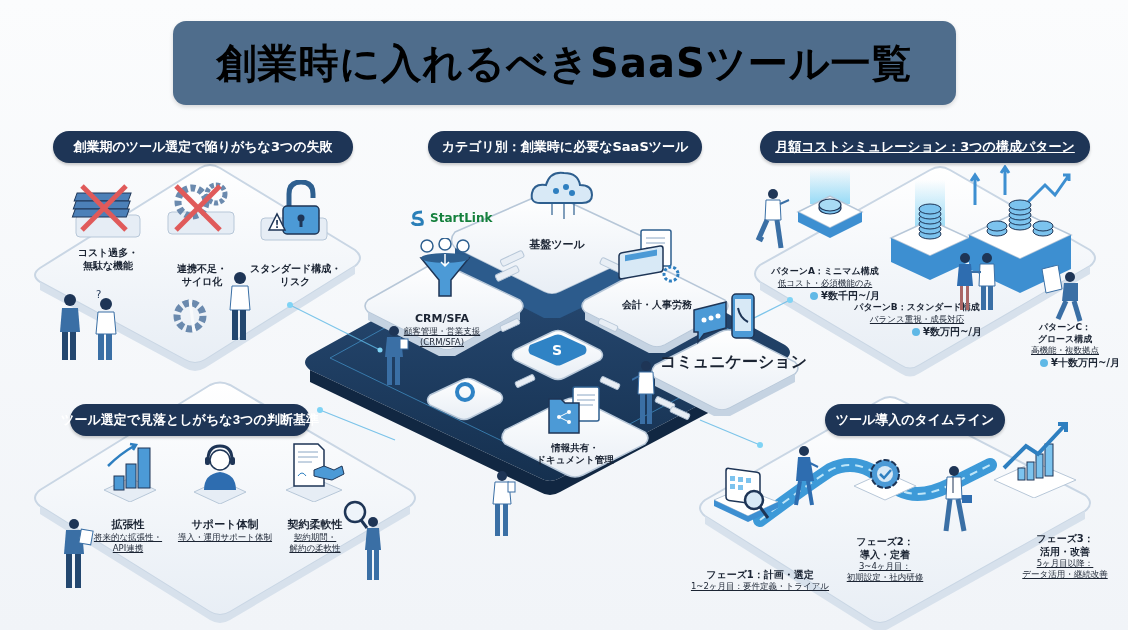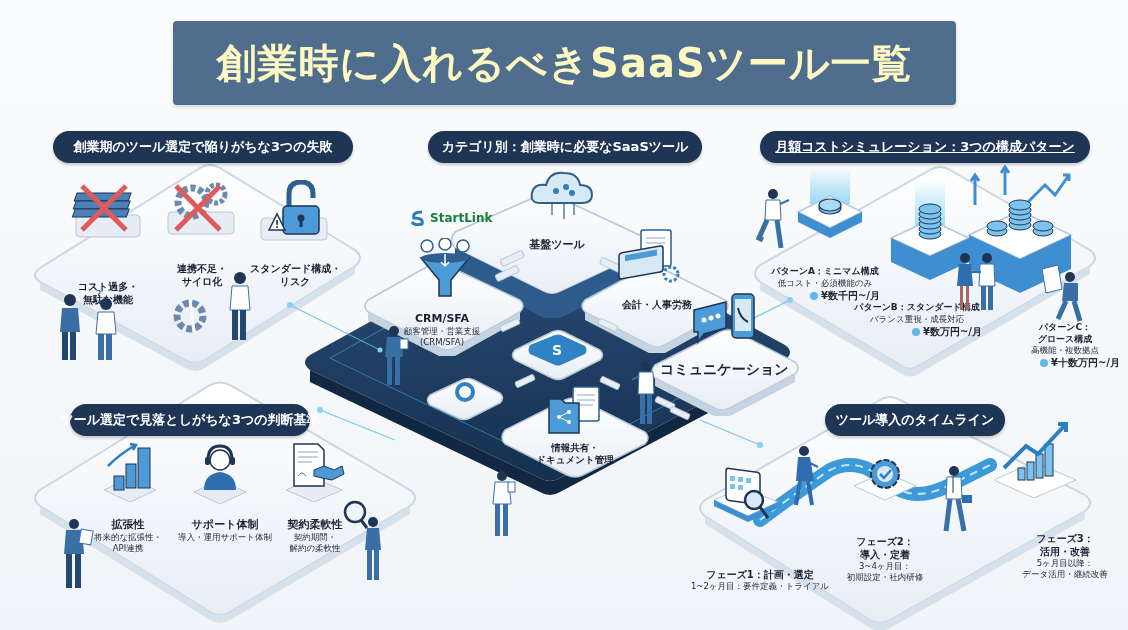--- a/index.html
+++ b/index.html
@@ -9,23 +9,23 @@
     background: linear-gradient(180deg, #fbfcfd 0%, #f1f4f8 100%);
     position: relative;
     color: #1b2433;
   }
   .abs { position: absolute; }
 
   
   .main-title {
     left: 173px; top: 21px; width: 783px; height: 84px;
     background: #4f6d8c;
-    border-radius: 4px;
+    border-radius: 13px;
     display: flex; align-items: center; justify-content: center;
-    color: #fef9c3; font-weight: bold; font-size: 40px; letter-spacing: 1px;
+    color: #000000; font-weight: bold; font-size: 40px; letter-spacing: 1px;
     box-shadow: 0 2px 4px rgba(0,0,0,0.15);
   }
 
   
   .pill {
     background: #1e3556;
     color: #ffffff;
     border-radius: 20px;
     height: 32px;
     display: flex; align-items: center; justify-content: center;
@@ -39,21 +39,21 @@
   .label {
     position: absolute;
     text-align: center;
     font-size: 10px;
     font-weight: bold;
     color: #1b2433;
     line-height: 1.3;
     white-space: nowrap;
     z-index: 4;
   }
-  .label .sub { font-weight: normal; font-size: 8.5px; display: block; }
+  .label .sub { font-weight: normal; font-size: 8.5px; display: block; text-decoration: underline; }
   .label .cost { font-weight: bold; font-size: 10px; display: block; text-align: right; }
   .coin-dot {
     display: inline-block; width: 8px; height: 8px; border-radius: 50%;
     background: #5fb8e6; margin-right: 3px; vertical-align: -1px;
   }
 
   .icon { position: absolute; z-index: 3; }
   .person { position: absolute; z-index: 4; }
   .red-x { position: absolute; z-index: 4; }
 </style>
@@ -170,36 +170,36 @@
 
   <path d="M760,520 Q800,490 830,470 Q850,460 870,470 L900,490 Q920,500 950,485 L990,465" fill="none" stroke="#3d9ad8" stroke-width="14" stroke-linecap="round"></path>
   <path d="M760,520 Q800,490 830,470 Q850,460 870,470 L900,490 Q920,500 950,485 L990,465" fill="none" stroke="#bfe6f9" stroke-width="2" stroke-dasharray="8 6"></path>
 </svg>
 
 <div class="abs main-title">創業時に入れるべきSaaSツール一覧</div>
 
 <div class="abs pill" style="left:53px;top:131px;width:300px;">創業期のツール選定で陥りがちな3つの失敗</div>
 <div class="abs pill" style="left:428px;top:131px;width:274px;">カテゴリ別：創業時に必要なSaaSツール</div>
 <div class="abs pill" style="left:760px;top:131px;width:330px;text-decoration:underline;">月額コストシミュレーション：3つの構成パターン</div>
-<div class="abs pill" style="left:70px;top:404px;width:240px;">ツール選定で見落としがちな3つの判断基準</div>
+<div class="abs pill" style="left:70px;top:404px;width:240px;font-family:Liberation Mono, monospace;">ツール選定で見落としがちな3つの判断基準</div>
 <div class="abs pill" style="left:825px;top:404px;width:180px;">ツール導入のタイムライン</div>
 
 <svg class="icon" style="left:68px;top:185px;" width="80" height="60">
   <rect x="8" y="30" width="64" height="22" rx="4" fill="#e6edf5" stroke="#b7c7d8"></rect>
   <g fill="#4c80b8" stroke="#1e3556" stroke-width="1">
     <rect x="12" y="8" width="54" height="8" transform="skewX(-20)"></rect>
     <rect x="14" y="16" width="54" height="8" transform="skewX(-20)"></rect>
     <rect x="16" y="24" width="54" height="8" transform="skewX(-20)"></rect>
   </g>
 </svg>
 <svg class="red-x" style="left:78px;top:182px;" width="52" height="52">
   <line x1="4" y1="4" x2="48" y2="48" stroke="#e05a5a" stroke-width="5"></line>
   <line x1="48" y1="4" x2="4" y2="48" stroke="#e05a5a" stroke-width="5"></line>
 </svg>
-<div class="label" style="left:68px;top:280px;width:80px;">
+<div class="label" style="left:68px;top:246px;width:80px;">
   <span>コスト過多・</span><br><span>無駄な機能</span>
 </div>
 
 <svg class="icon" style="left:162px;top:180px;" width="80" height="60">
   <rect x="6" y="32" width="66" height="22" rx="4" fill="#e6edf5" stroke="#b7c7d8"></rect>
   <circle cx="30" cy="22" r="14" fill="none" stroke="#6b8aae" stroke-width="7" stroke-dasharray="5 3"></circle>
   <circle cx="54" cy="14" r="9" fill="none" stroke="#6b8aae" stroke-width="5" stroke-dasharray="4 2"></circle>
 </svg>
 <svg class="red-x" style="left:172px;top:182px;" width="52" height="52">
   <line x1="4" y1="4" x2="48" y2="48" stroke="#e05a5a" stroke-width="5"></line>
@@ -302,21 +302,21 @@
   <path d="M4,18 L36,10 L36,36 L14,42 L8,50 L8,40 L4,40 Z" fill="#4c9ad6" stroke="#1e3556" stroke-width="1.5"></path>
   <g fill="#fff">
       <circle cx="14" cy="28" r="2.5"></circle>
       <circle cx="21" cy="26" r="2.5"></circle>
       <circle cx="28" cy="24" r="2.5"></circle>
     </g>
   <rect x="42" y="2" width="22" height="44" rx="4" fill="#4c9ad6" stroke="#1e3556" stroke-width="1.5"></rect>
   <rect x="45" y="7" width="16" height="32" fill="#d8e9f6"></rect>
   <path d="M48,16 Q50,26 58,30" stroke="#1e3556" stroke-width="2" fill="none"></path>
 </svg>
-<div class="label" style="left:660px;top:360px;width:110px;font-size:14px;">コミュニケーション</div>
+<div class="label" style="left:660px;top:352px;width:110px;font-size:16px;">コミュニケーション</div>
 
 <svg class="icon" style="left:545px;top:385px;" width="60" height="52">
   <rect x="28" y="2" width="26" height="34" rx="2" fill="#ffffff" stroke="#2e5f8f" stroke-width="1.5"></rect>
   <g stroke="#8aa6c4" stroke-width="1">
       <line x1="32" y1="10" x2="50" y2="10"></line>
       <line x1="32" y1="15" x2="50" y2="15"></line>
       <line x1="32" y1="20" x2="48" y2="20"></line>
     </g>
   <path d="M4,14 L16,14 L20,18 L34,18 L34,48 L4,48 Z" fill="#4c9ad6" stroke="#1e3556" stroke-width="1.5"></path>
   <g fill="#fff">

